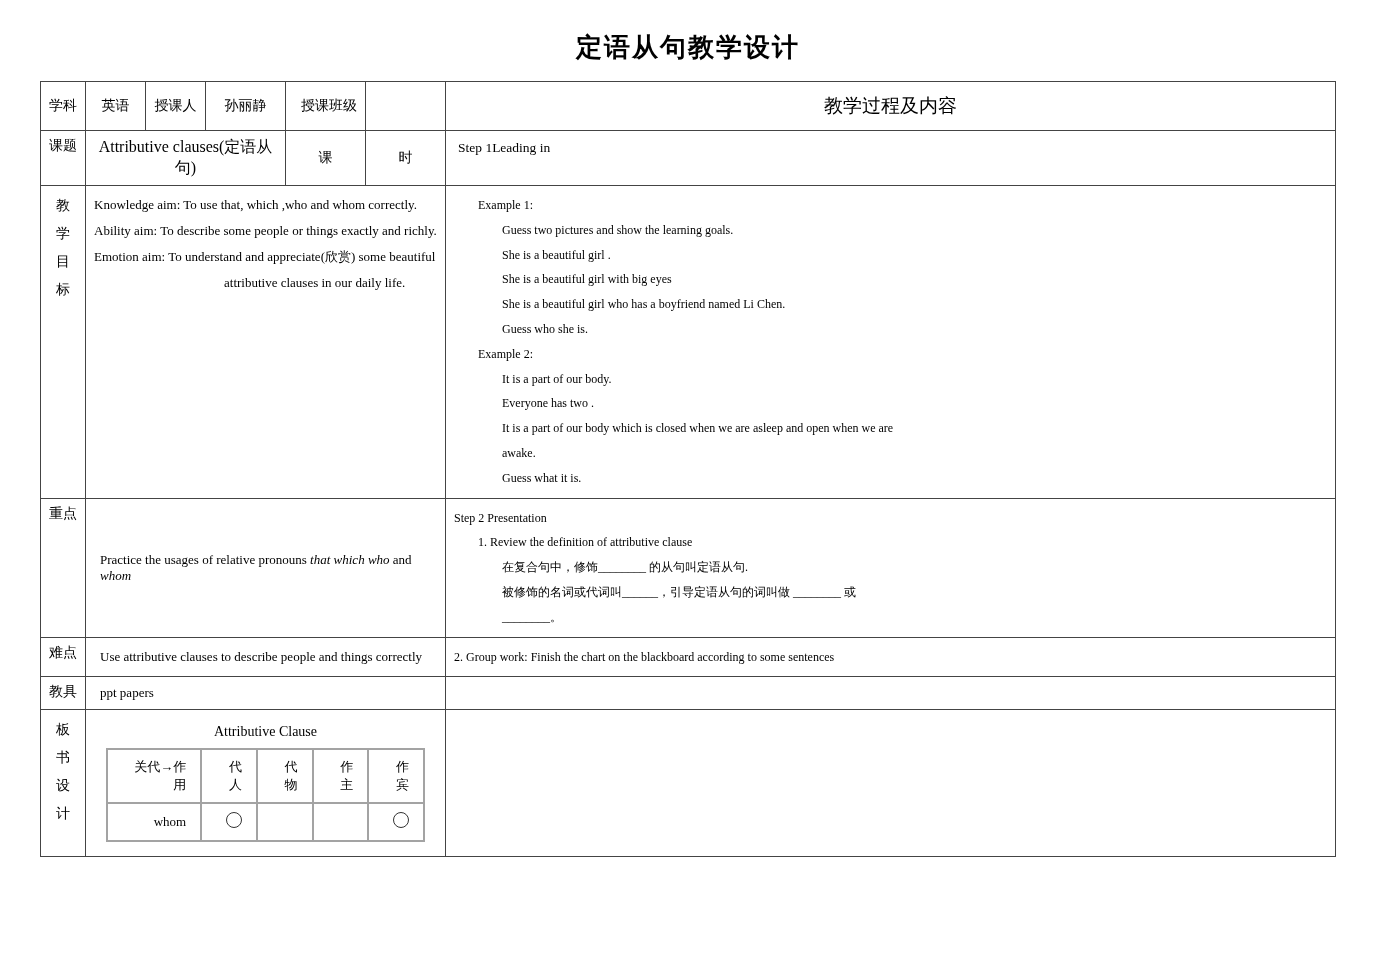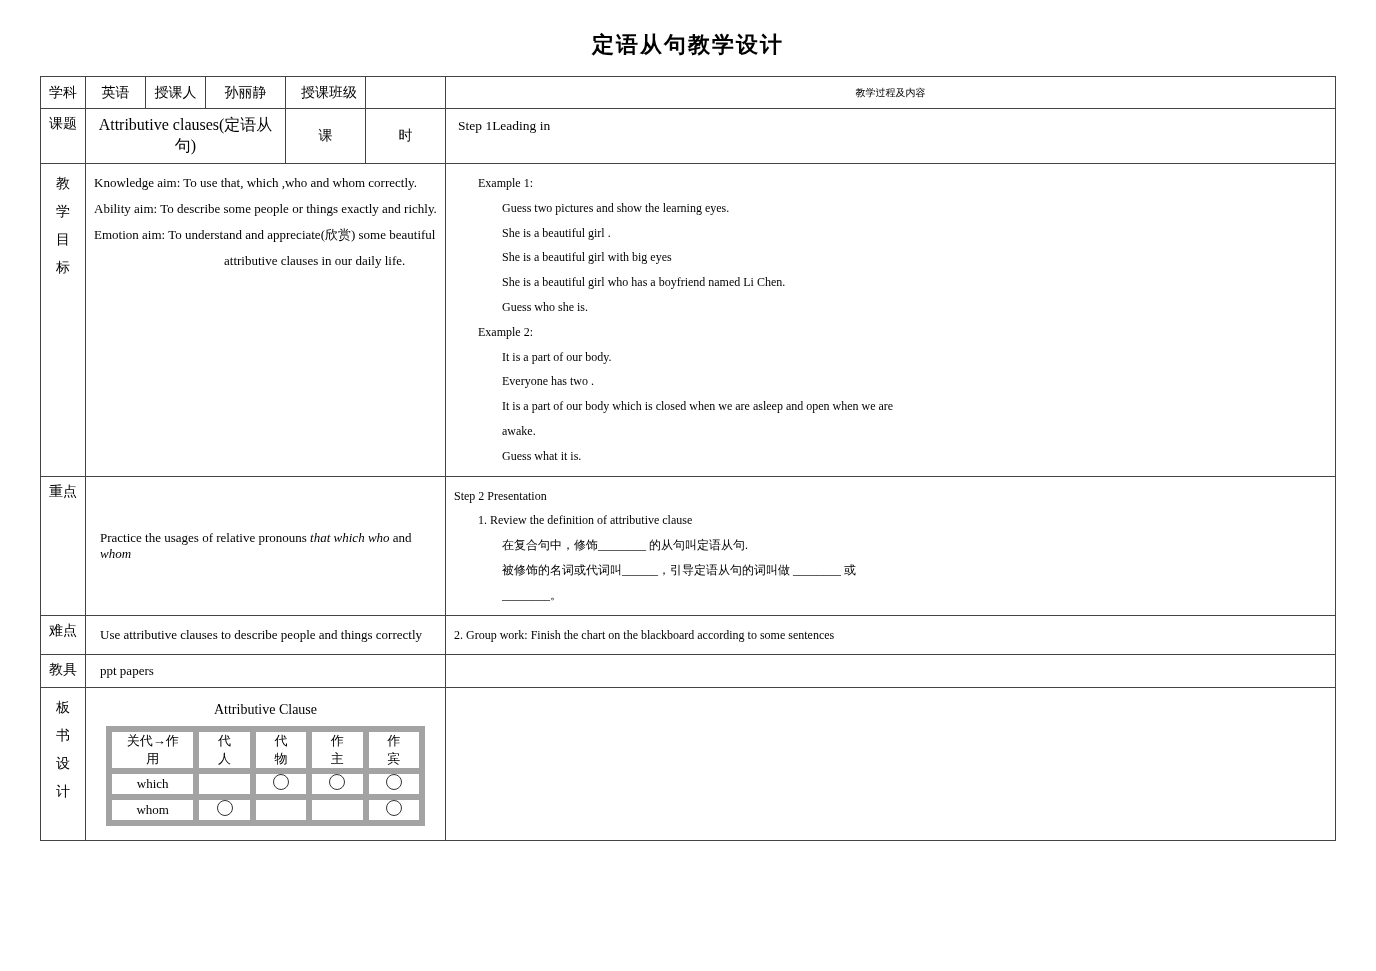--- a/index.html
+++ b/index.html
@@ -5,21 +5,21 @@
     * { margin: 0; padding: 0; box-sizing: border-box; }
     body {
       background: #fff;
       font-family: "SimSun", "宋体", serif;
       font-size: 14px;
       color: #000;
       padding: 30px 40px;
     }
     .page-title {
       text-align: center;
-      font-size: 22px;
+      font-size: 26px;
       font-weight: bold;
       margin-bottom: 16px;
       letter-spacing: 2px;
     }
     .main-table {
       width: 100%;
       border-collapse: collapse;
       border: 1.5px solid #222;
     }
     .main-table td, .main-table th {
@@ -64,23 +64,23 @@
       text-align: center;
       font-size: 14px;
       margin-bottom: 8px;
     }
     .inner-table {
       border-collapse: collapse;
       margin: 0 auto;
       font-size: 13px;
     }
     .inner-table td, .inner-table th {
-      border: 6px solid #a3a3a3;
-      padding: 0 14px;
-      text-align: center;
+      border: 2px solid #a3a3a3;
+      padding: 8px 14px;
+      text-align: right;
       vertical-align: middle;
     }
     .circle {
       display: inline-block;
       width: 16px;
       height: 16px;
       border-radius: 50%;
       border: 1.5px solid #333;
     }
     .aims-cell {
@@ -98,21 +98,21 @@
 <table class="main-table">
 
   <tbody>
       <tr class="header-row">
     <td class="label-cell">学科</td>
     <td style="text-align:center;vertical-align:middle;width:60px;">英语</td>
     <td style="text-align:center;vertical-align:middle;width:60px;">授课人</td>
     <td style="text-align:center;vertical-align:middle;width:80px;">孙丽静</td>
     <td style="text-align:right;vertical-align:middle;width:80px;">授课班级</td>
     <td style="text-align:center;vertical-align:middle;width:80px;"></td>
-    <td class="right-content" style="text-align:center;vertical-align:middle;font-size:10px;">教学过程及内容</td>
+    <td class="right-content" style="text-align:center;vertical-align:middle;font-size:19px;">教学过程及内容</td>
   </tr>
 
   <tr>
     <td class="label-cell">课题</td>
     <td colspan="3" style="text-align:center;vertical-align:middle;font-size:16px;">Attributive  clauses(定语从句)</td>
     <td style="text-align:center;vertical-align:middle;">课</td>
     <td style="text-align:center;vertical-align:middle;">时</td>
     <td class="right-content" style="font-size:13.5px;padding:4px 12px;">Step 1Leading in</td>
   </tr>
 
@@ -122,21 +122,21 @@
 目
 标</td>
     <td colspan="5" class="aims-cell">
       <p>Knowledge aim:   To use that, which ,who and whom correctly.</p>
       <p>Ability aim:   To describe some people or things  exactly  and richly.</p>
       <p>Emotion aim:   To understand and appreciate(欣赏) some beautiful</p>
       <p style="padding-left:130px;">attributive  clauses in our   daily  life.</p>
     </td>
     <td class="right-content">
       <p class="indent">Example  1:</p>
-      <p class="indent2">Guess two pictures  and show the learning  eyes.</p>
+      <p class="indent2">Guess two pictures  and show the learning  goals.</p>
       <p class="indent2">She is a beautiful  girl .</p>
       <p class="indent2">She is a beautiful  girl  with big eyes</p>
       <p class="indent2">She is a beautiful  girl  who has a boyfriend  named Li Chen.</p>
       <p class="indent2">Guess who she is.</p>
       <p class="indent">Example  2:</p>
       <p class="indent2">It is a part of our body.</p>
       <p class="indent2">Everyone  has two .</p>
       <p class="indent2">It is a part of our body which is closed when we are asleep  and open when we are</p>
       <p class="indent2">awake.</p>
       <p class="indent2">Guess what it is.</p>
@@ -182,27 +182,20 @@
         <table class="inner-table">
           <tbody>
                 <tr>
             <td>关代→作用</td>
             <td>代人</td>
             <td>代物</td>
             <td>作主</td>
             <td>作宾</td>
           </tr>
           <tr>
-            <td>which</td>
-            <td></td>
-            <td><span class="circle"></span></td>
-            <td><span class="circle"></span></td>
-            <td><span class="circle"></span></td>
-          </tr>
-          <tr>
             <td>whom</td>
             <td><span class="circle"></span></td>
             <td></td>
             <td></td>
             <td><span class="circle"></span></td>
           </tr>
         </tbody>
             </table>
       </div>
     </td>

